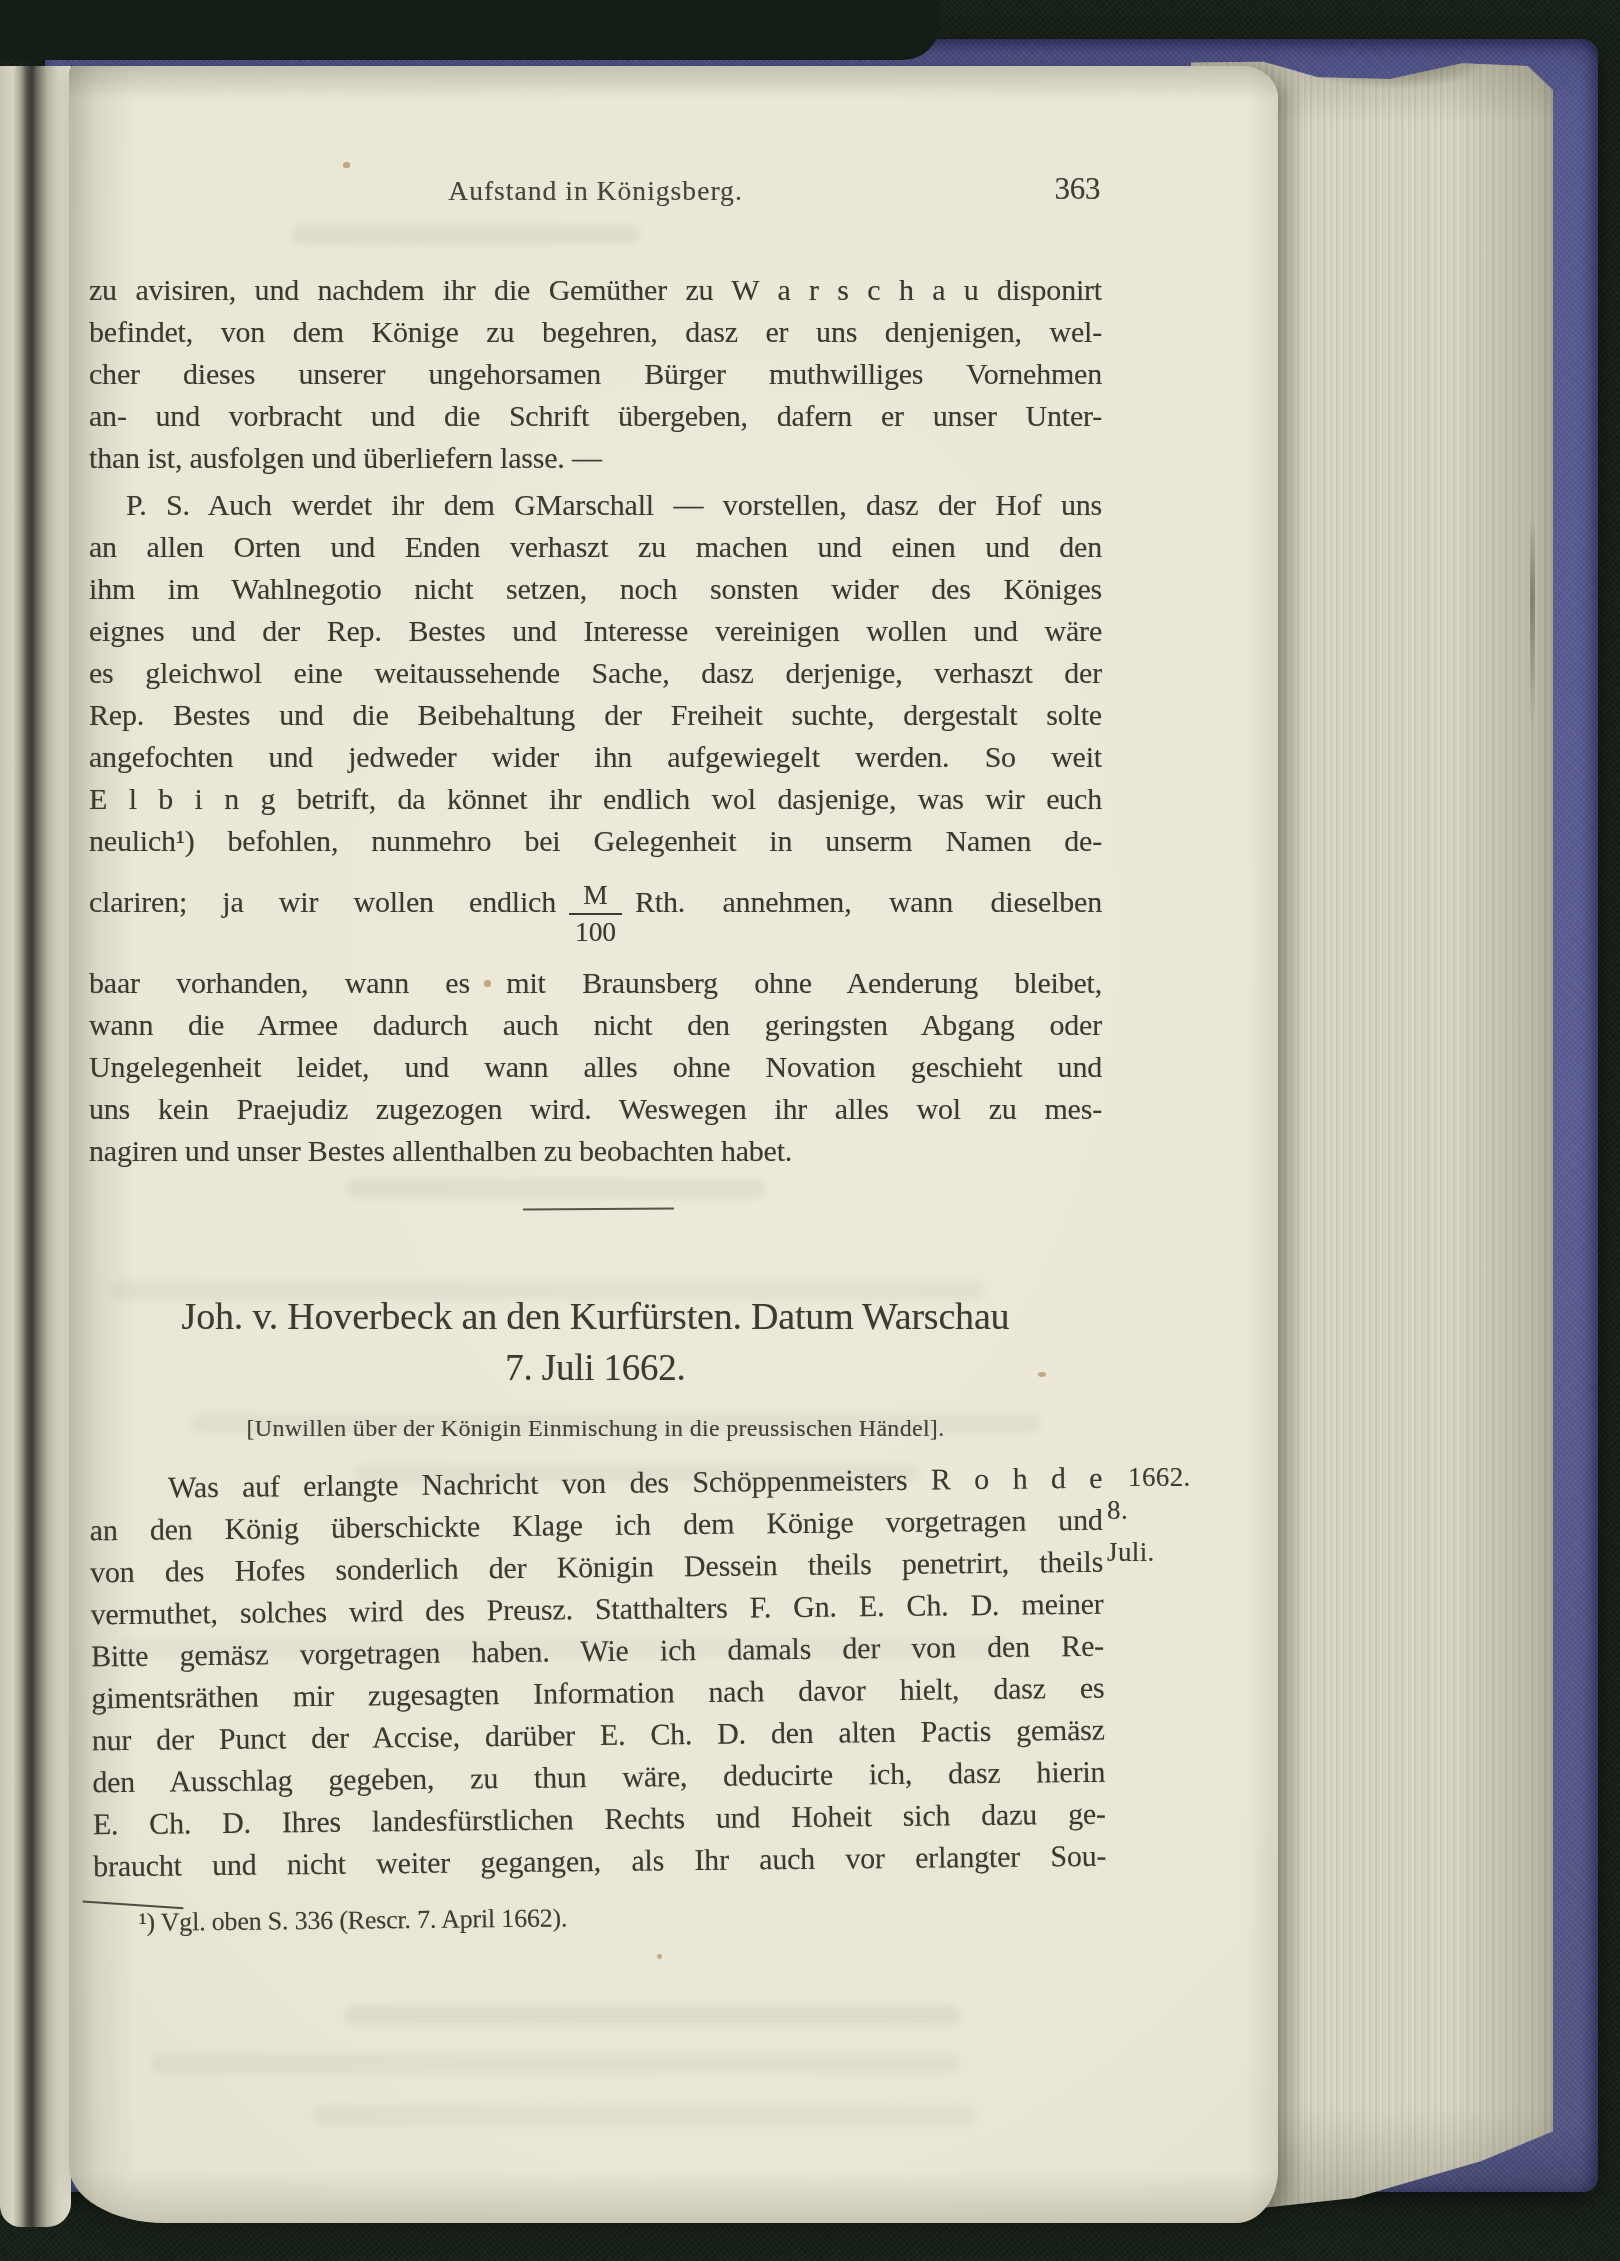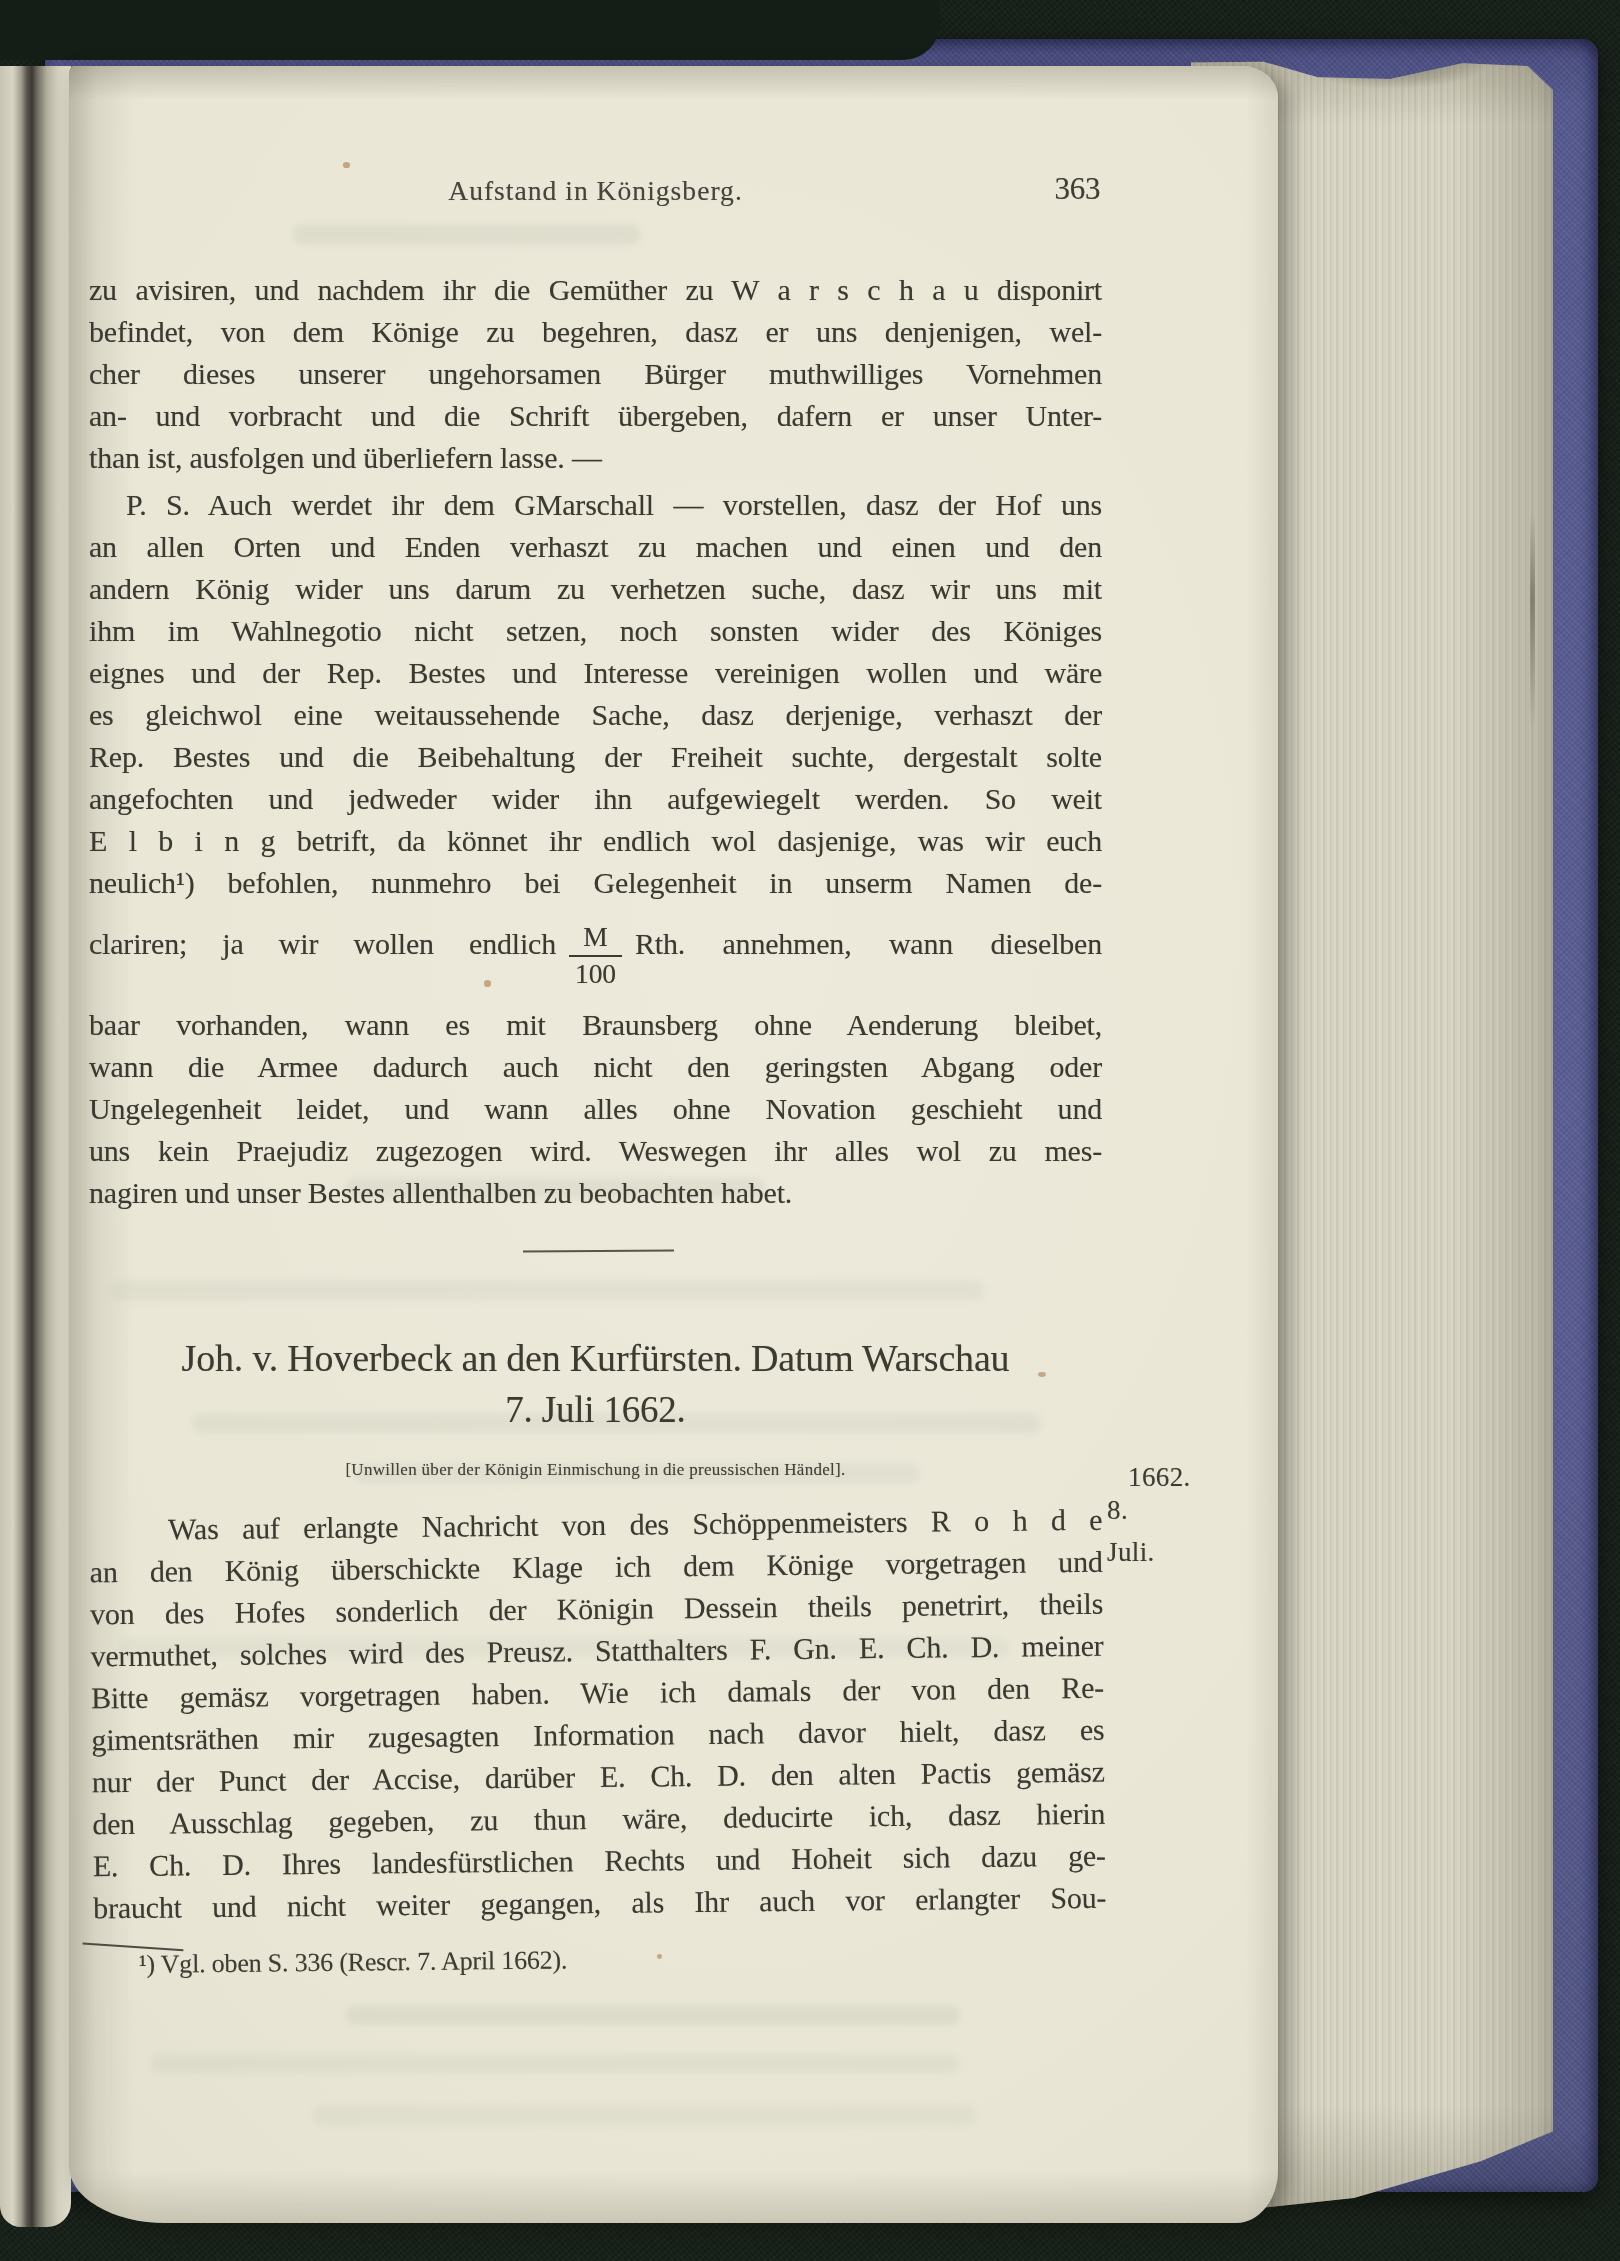--- a/index.html
+++ b/index.html
@@ -93,21 +93,21 @@
   .frac-part{flex:1 1 0;text-align:justify;text-align-last:justify;}
   .frac-part.left{margin-right:13px;}
   .frac-part.right{margin-left:13px;}
   .fraction{display:inline-flex;flex-direction:column;align-items:center;line-height:1.02;font-size:27.6px;}
   .fraction .bar{width:53px;height:2.4px;background:#3b3b33;margin:3.2px 0 2.4px;}
   
   .divider{width:151px;height:2.4px;background:#55554b;margin:36px 0 0 434px;transform:rotate(-0.4deg);}
   
   .sec-h1{margin-top:81px;text-align:center;font-size:38px;line-height:50px;color:#3b3b32;}
   .sec-h2{text-align:center;font-size:37px;line-height:53px;color:#3b3b32;}
-  .sec-sub{margin-top:18px;text-align:center;font-size:17px;line-height:32px;letter-spacing:0.3px;color:#42423a;}
+  .sec-sub{margin-top:18px;text-align:center;font-size:24px;line-height:32px;letter-spacing:0.3px;color:#42423a;}
   
   .mnote{position:absolute;font-size:27px;color:#3c3c33;letter-spacing:0.4px;}
   .mnote.year{left:1039px;top:1378px;margin-top:12px;}
   .mnote.date{left:1018px;top:1423px;}
   
   .lower{transform:rotate(-0.6deg);transform-origin:989px 0;}
   .p3{margin-top:13px;}
   
   .fn-rule{width:101px;border-top:2.4px solid #4c4c42;margin:13px 0 0 -11.3px;transform:rotate(4.5deg);transform-origin:left center;}
   .footnote{margin-top:3.2px;font-size:26px;line-height:36px;text-indent:45px;color:#3d3d34;}
@@ -154,21 +154,20 @@
         <div class="tline">zu avisiren, und nachdem ihr die Gemüther zu W a r s c h a u disponirt</div>
         <div class="tline">befindet, von dem Könige zu begehren, dasz er uns denjenigen, wel-</div>
         <div class="tline">cher dieses unserer ungehorsamen Bürger muthwilliges Vornehmen</div>
         <div class="tline">an- und vorbracht und die Schrift übergeben, dafern er unser Unter-</div>
         <div class="tline">than ist, ausfolgen und überliefern lasse. —</div>
       </div>
 
     <div class="para p2 indent-ps">
         <div class="tline">P. S. Auch werdet ihr dem GMarschall — vorstellen, dasz der Hof uns</div>
         <div class="tline">an allen Orten und Enden verhaszt zu machen und einen und den</div>
-        <div class="tline">andern König wider uns darum zu verhetzen suche, dasz wir uns mit</div>
         <div class="tline">ihm im Wahlnegotio nicht setzen, noch sonsten wider des Königes</div>
         <div class="tline">eignes und der Rep. Bestes und Interesse vereinigen wollen und wäre</div>
         <div class="tline">es gleichwol eine weitaussehende Sache, dasz derjenige, verhaszt der</div>
         <div class="tline">Rep. Bestes und die Beibehaltung der Freiheit suchte, dergestalt solte</div>
         <div class="tline">angefochten und jedweder wider ihn aufgewiegelt werden.  So weit</div>
         <div class="tline">E l b i n g betrift, da könnet ihr endlich wol dasjenige, was wir euch</div>
         <div class="tline">neulich¹) befohlen, nunmehro bei Gelegenheit in unserm Namen de-</div>
       </div>
 
     <div class="frac-line">

